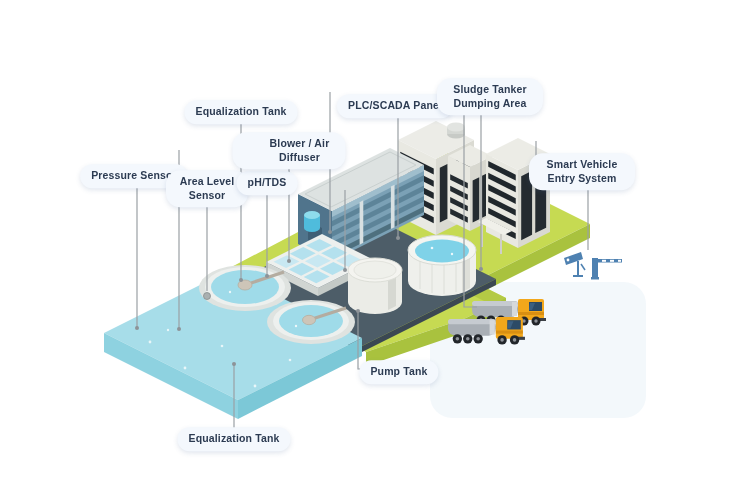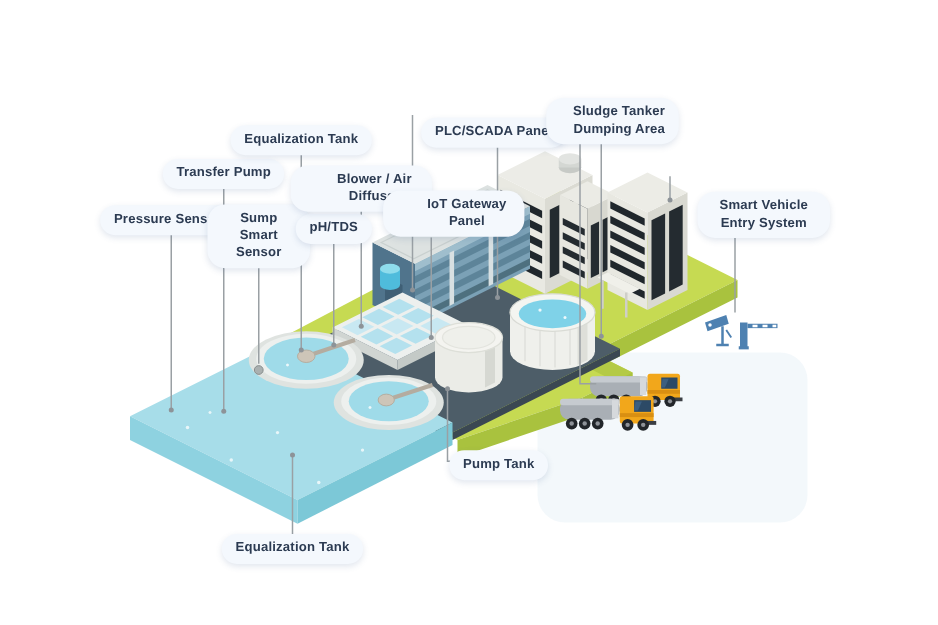--- a/index.html
+++ b/index.html
@@ -7,21 +7,21 @@
          font-family:"Liberation Sans",sans-serif;}
   #scene{position:absolute;left:0;top:0;}
   .pill{position:absolute;transform:translate(-50%,-50%);background:#f4f8fd;color:#2c3b52;
         font-size:10.5px;font-weight:600;line-height:1.3;letter-spacing:.15px;text-align:center;
         padding:5px 11px;border-radius:14px;box-shadow:0 2px 5px rgba(70,100,150,.16);
         white-space:nowrap;}
   .pill.wrap{white-space:normal;}
   .pill.w64{width:60px;}
   .pill.w74{width:70px;padding-left:32px;}
   .pill.w96{width:84px;}
-  .pill.left{text-align:right;}
+  .pill.left{text-align:center;}
 </style>
 </head>
 <body>
 
 <div id="stage">
 
 <svg id="scene" width="750" height="500" viewBox="0 0 750 500">
 
   <rect x="430" y="282" width="216" height="136" rx="22" fill="#edf4f9" opacity="0.65"></rect>
 
@@ -309,25 +309,23 @@
     <circle cx="345" cy="270" r="2"></circle>
         <circle cx="398" cy="238" r="2"></circle>
         <circle cx="481" cy="269" r="2"></circle>
     <circle cx="536" cy="160" r="2"></circle>
         <circle cx="358" cy="311" r="2"></circle>
         <circle cx="234" cy="364" r="2"></circle>
   </g>
 </svg>
 
   <div class="pill" style="left:134px;top:176px">Pressure Sensor</div>
-  <div class="pill" style="left:179px;top:139px">Transfer Pump</div>
   <div class="pill" style="left:241px;top:112px">Equalization Tank</div>
-  <div class="pill wrap w64" style="left:207px;top:189px">Sump Smart Sensor</div>
+  <div class="pill wrap w64" style="left:207px;top:189px">Area Level Sensor</div>
   <div class="pill" style="left:267px;top:183px">pH/TDS</div>
   <div class="pill wrap w74" style="left:289px;top:151px">Blower / Air Diffuser</div>
-  <div class="pill wrap w74" style="left:363px;top:171px">IoT Gateway Panel</div>
   <div class="pill" style="left:395px;top:106px">PLC/SCADA Panel</div>
   <div class="pill wrap w96 left" style="left:490px;top:97px">Sludge Tanker Dumping Area</div>
-  <div class="pill wrap w96" style="left:611px;top:172px">Smart Vehicle Entry System</div>
+  <div class="pill wrap w96" style="left:582px;top:172px">Smart Vehicle Entry System</div>
   <div class="pill" style="left:399px;top:372px">Pump Tank</div>
   <div class="pill" style="left:234px;top:439px">Equalization Tank</div>
 
 </div>
 
 </body></html>

